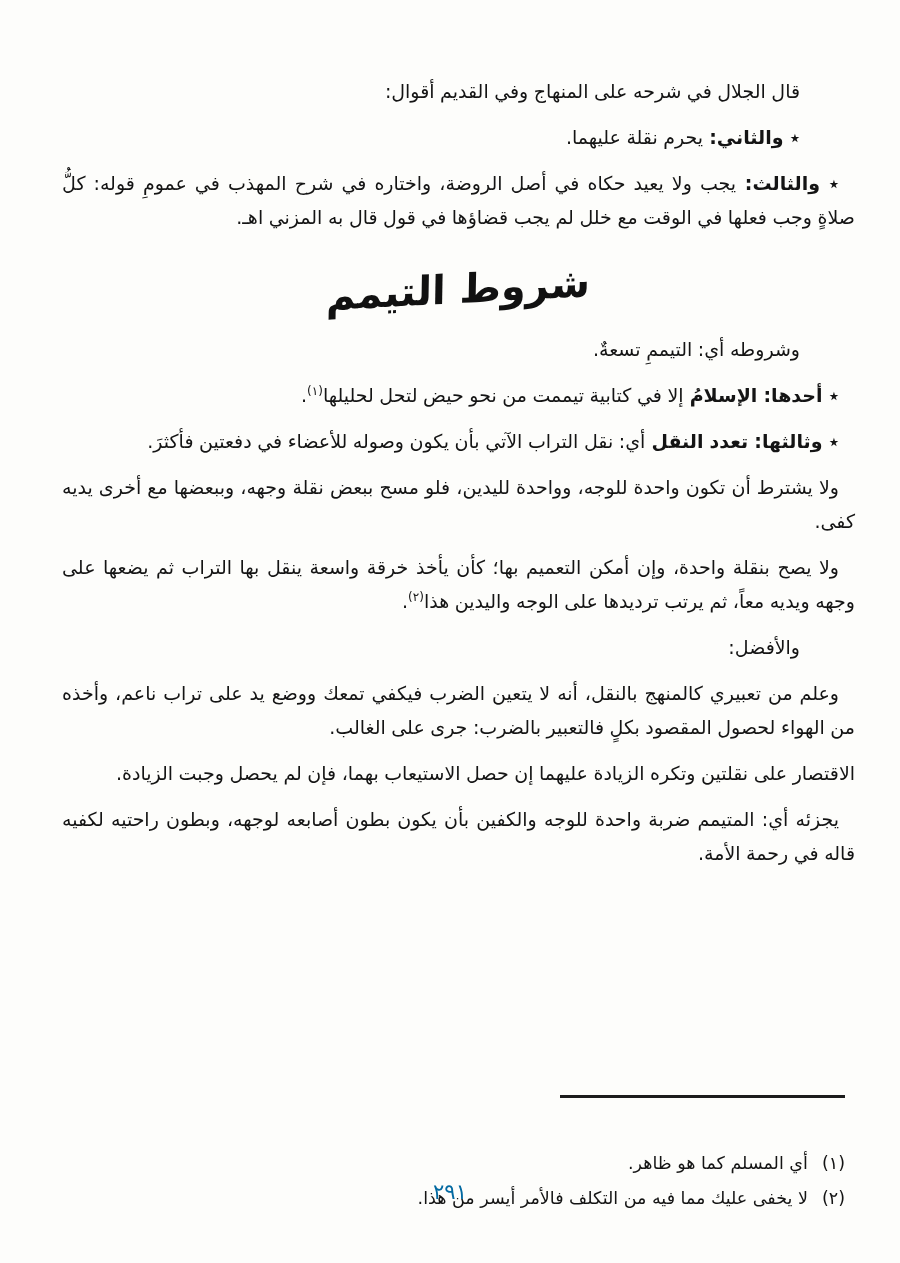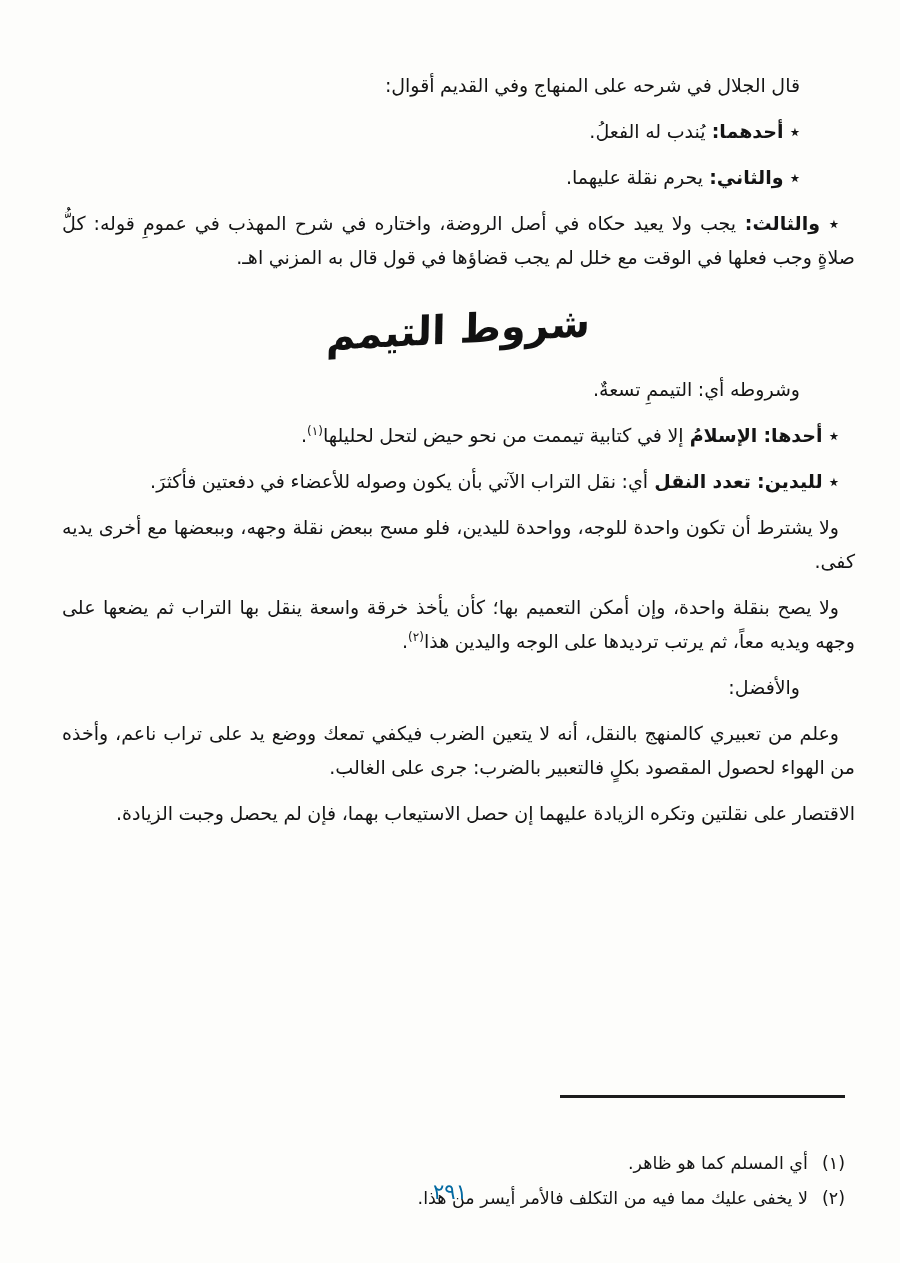--- a/index.html
+++ b/index.html
@@ -17,21 +17,21 @@
     top:58px;right:45px;left:62px;
   }
   .para{
     margin:12px 0 0 0;
     font-size:19px;
     line-height:34px;
     text-align:justify;
     text-justify:inter-word;
     word-spacing:-0.5px;
   }
-  .para:first-child{margin-top:10px;}
+  .para:first-child{margin-top:16px;}
   .ind-lg{text-indent:55px;}
   .ind-sm{text-indent:16px;}
   .lead{font-weight:700;}
   sup.fnref{
     font-size:12px;
     line-height:0;
     vertical-align:7px;
     letter-spacing:0;
   }
   .section-heading{
@@ -79,49 +79,49 @@
 </style>
 </head>
 <body>
 
 <div class="page">
 
   <div class="body-text">
 
     <p class="para ind-lg"><span>قال الجلال في شرحه على المنهاج وفي القديم أقوال:</span></p>
 
-    <p class="para ind-lg"><span class="lead">٭ أحدهما: </span><span>يُندب له الفعلُ.</span></p>
 
     <p class="para ind-lg"><span class="lead">٭ والثاني: </span><span>يحرم نقلة عليهما.</span></p>
 
     <p class="para ind-sm"><span class="lead">٭ والثالث: </span><span>يجب ولا يعيد حكاه في أصل الروضة، واختاره في شرح المهذب في عمومِ قوله: كلُّ صلاةٍ وجب فعلها في الوقت مع خلل لم يجب قضاؤها في قول قال به المزني اهـ.</span></p>
 
 
     <div class="section-heading">
       <span class="callig">شروط التيمم</span>
     </div>
 
     <p class="para ind-lg"><span>وشروطه أي: التيممِ تسعةٌ.</span></p>
 
     <p class="para ind-sm"><span class="lead">٭ أحدها: الإسلامُ </span><span>إلا في كتابية تيممت من نحو حيض لتحل لحليلها</span><sup class="fnref">(١)</sup><span>.</span></p>
 
 
-    <p class="para ind-sm"><span class="lead">٭ لليدين: تعدد النقل </span><span>أي: نقل التراب الآتي بأن يكون وصوله للأعضاء في دفعتين فأكثرَ.</span></p>
+    <p class="para ind-sm"><span class="lead">٭ وثالثها: تعدد النقل </span><span>أي: نقل التراب الآتي بأن يكون وصوله للأعضاء في دفعتين فأكثرَ.</span></p>
 
     <p class="para ind-sm"><span>ولا يشترط أن تكون واحدة للوجه، وواحدة لليدين، فلو مسح ببعض نقلة وجهه، وببعضها مع أخرى يديه كفى.</span></p>
 
     <p class="para ind-sm"><span>ولا يصح بنقلة واحدة، وإن أمكن التعميم بها؛ كأن يأخذ خرقة واسعة ينقل بها التراب ثم يضعها على وجهه ويديه معاً، ثم يرتب ترديدها على الوجه واليدين هذا</span><sup class="fnref">(٢)</sup><span>.</span></p>
 
     <p class="para ind-lg"><span>والأفضل:</span></p>
 
     <p class="para ind-sm"><span>وعلم من تعبيري كالمنهج بالنقل، أنه لا يتعين الضرب فيكفي تمعك ووضع يد على تراب ناعم، وأخذه من الهواء لحصول المقصود بكلٍ فالتعبير بالضرب: جرى على الغالب.</span></p>
 
     <p class="para"><span>الاقتصار على نقلتين وتكره الزيادة عليهما إن حصل الاستيعاب بهما، فإن لم يحصل وجبت الزيادة.</span></p>
 
 
+    <p class="para ind-sm"><span>يجزئه أي: المتيمم ضربة واحدة للوجه والكفين بأن يكون بطون أصابعه لوجهه، وبطون راحتيه لكفيه قاله في رحمة الأمة.</span></p>
 
   </div>
 
   <div class="footnote-divider"></div>
 
   <div class="footnotes">
     <div class="footnote"><span class="fn-num">(١)</span><span>أي المسلم كما هو ظاهر.</span></div>
     <div class="footnote"><span class="fn-num">(٢)</span><span>لا يخفى عليك مما فيه من التكلف فالأمر أيسر من هذا.</span></div>
   </div>
 

